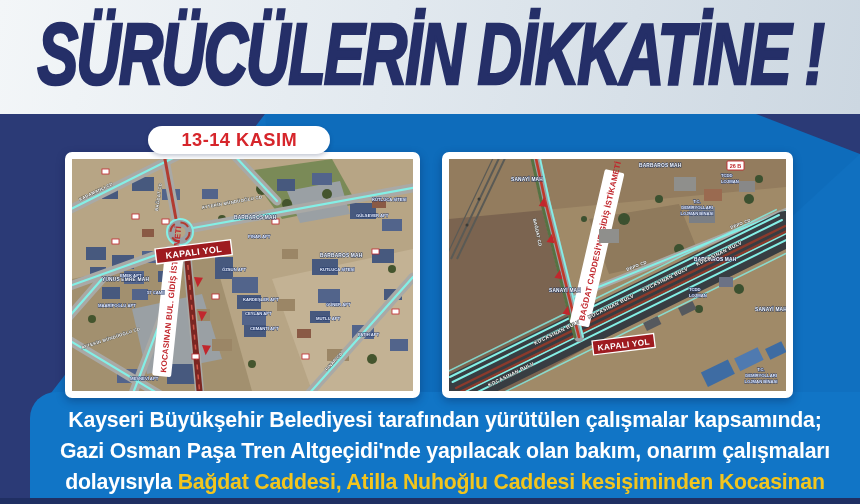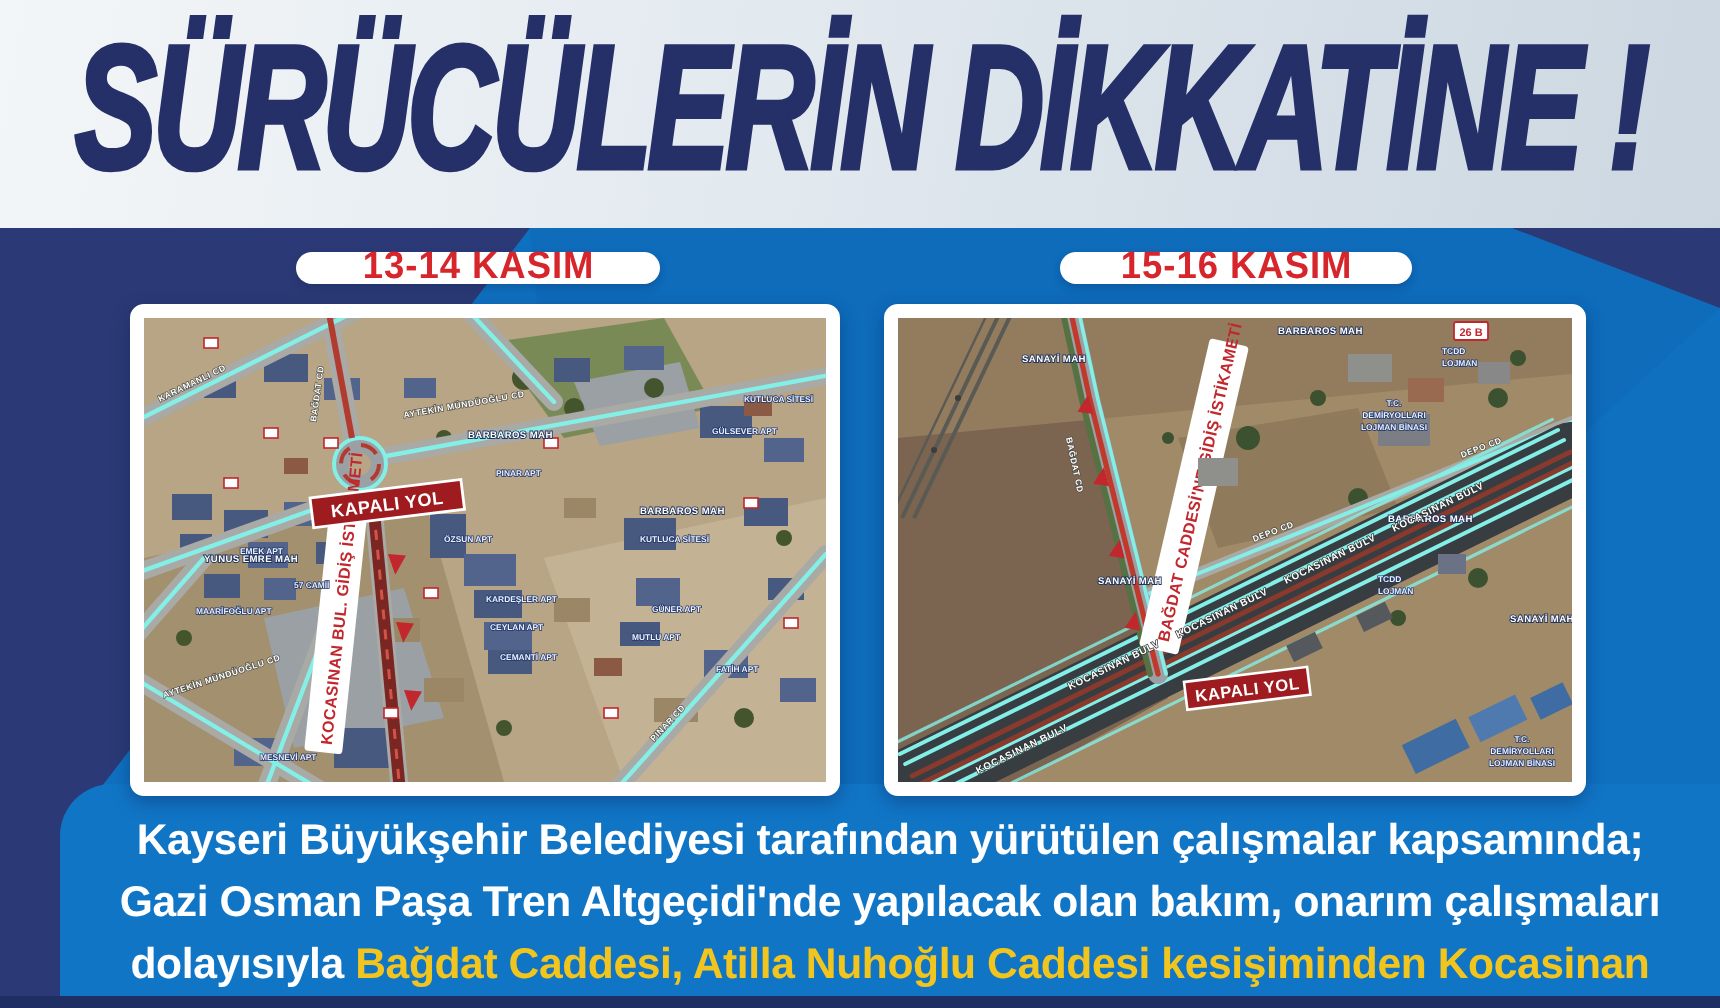--- a/index.html
+++ b/index.html
@@ -15,21 +15,21 @@
   }
   .header h1{
     margin:0;white-space:nowrap;color:#252f68;font-style:italic;font-weight:700;
     font-size:88px;letter-spacing:-3px;-webkit-text-stroke:2.6px #252f68;
     transform:scaleX(.70) translateY(-3px);transform-origin:center;
   }
   
   .bg{position:absolute;left:0;top:114px;z-index:1;}
   
   .pill{
-    position:absolute;top:126px;height:16px;background:#fff;border-radius:14px;
+    position:absolute;top:126px;height:28px;background:#fff;border-radius:14px;
     display:flex;align-items:center;justify-content:center;z-index:6;
     box-shadow:0 2px 4px rgba(10,30,80,.25);
   }
   .pill span{color:#d6252b;font-weight:700;font-size:19px;letter-spacing:.5px;transform:scaleX(.96);}
   .pill.left{left:148px;width:182px;}
   .pill.right{left:530px;width:176px;}
   
   .map-frame{
     position:absolute;top:152px;border:7px solid #fff;border-radius:7px;background:#b7a585;
     box-shadow:0 3px 9px rgba(8,25,70,.35);z-index:5;
@@ -70,23 +70,20 @@
     <polygon points="0,0 265,0 38,296 38,390 0,390" fill="#2b3a76"></polygon>
     <polygon points="756,0 860,0 860,40" fill="#2b3a76"></polygon>
   </svg>
 
   <div class="header">
     <h1>SÜRÜCÜLERİN DİKKATİNE !</h1>
   </div>
 
   <div class="pill left">
     <span>13-14 KASIM</span>
-  </div>
-  <div class="pill right">
-    <span>15-16 KASIM</span>
   </div>
 
   <div class="map-frame left">
     <svg width="341" height="232" viewBox="0 0 341 232">
 
       <g>
         <rect x="0" y="0" width="341" height="232" fill="#b7a585"></rect>
         <polygon points="0,120 140,90 180,232 0,232" fill="#a2906f"></polygon>
         <polygon points="200,120 341,90 341,232 240,232" fill="#c3b294"></polygon>
         <polygon points="175,12 260,0 285,45 210,60" fill="#7a8a57"></polygon>

